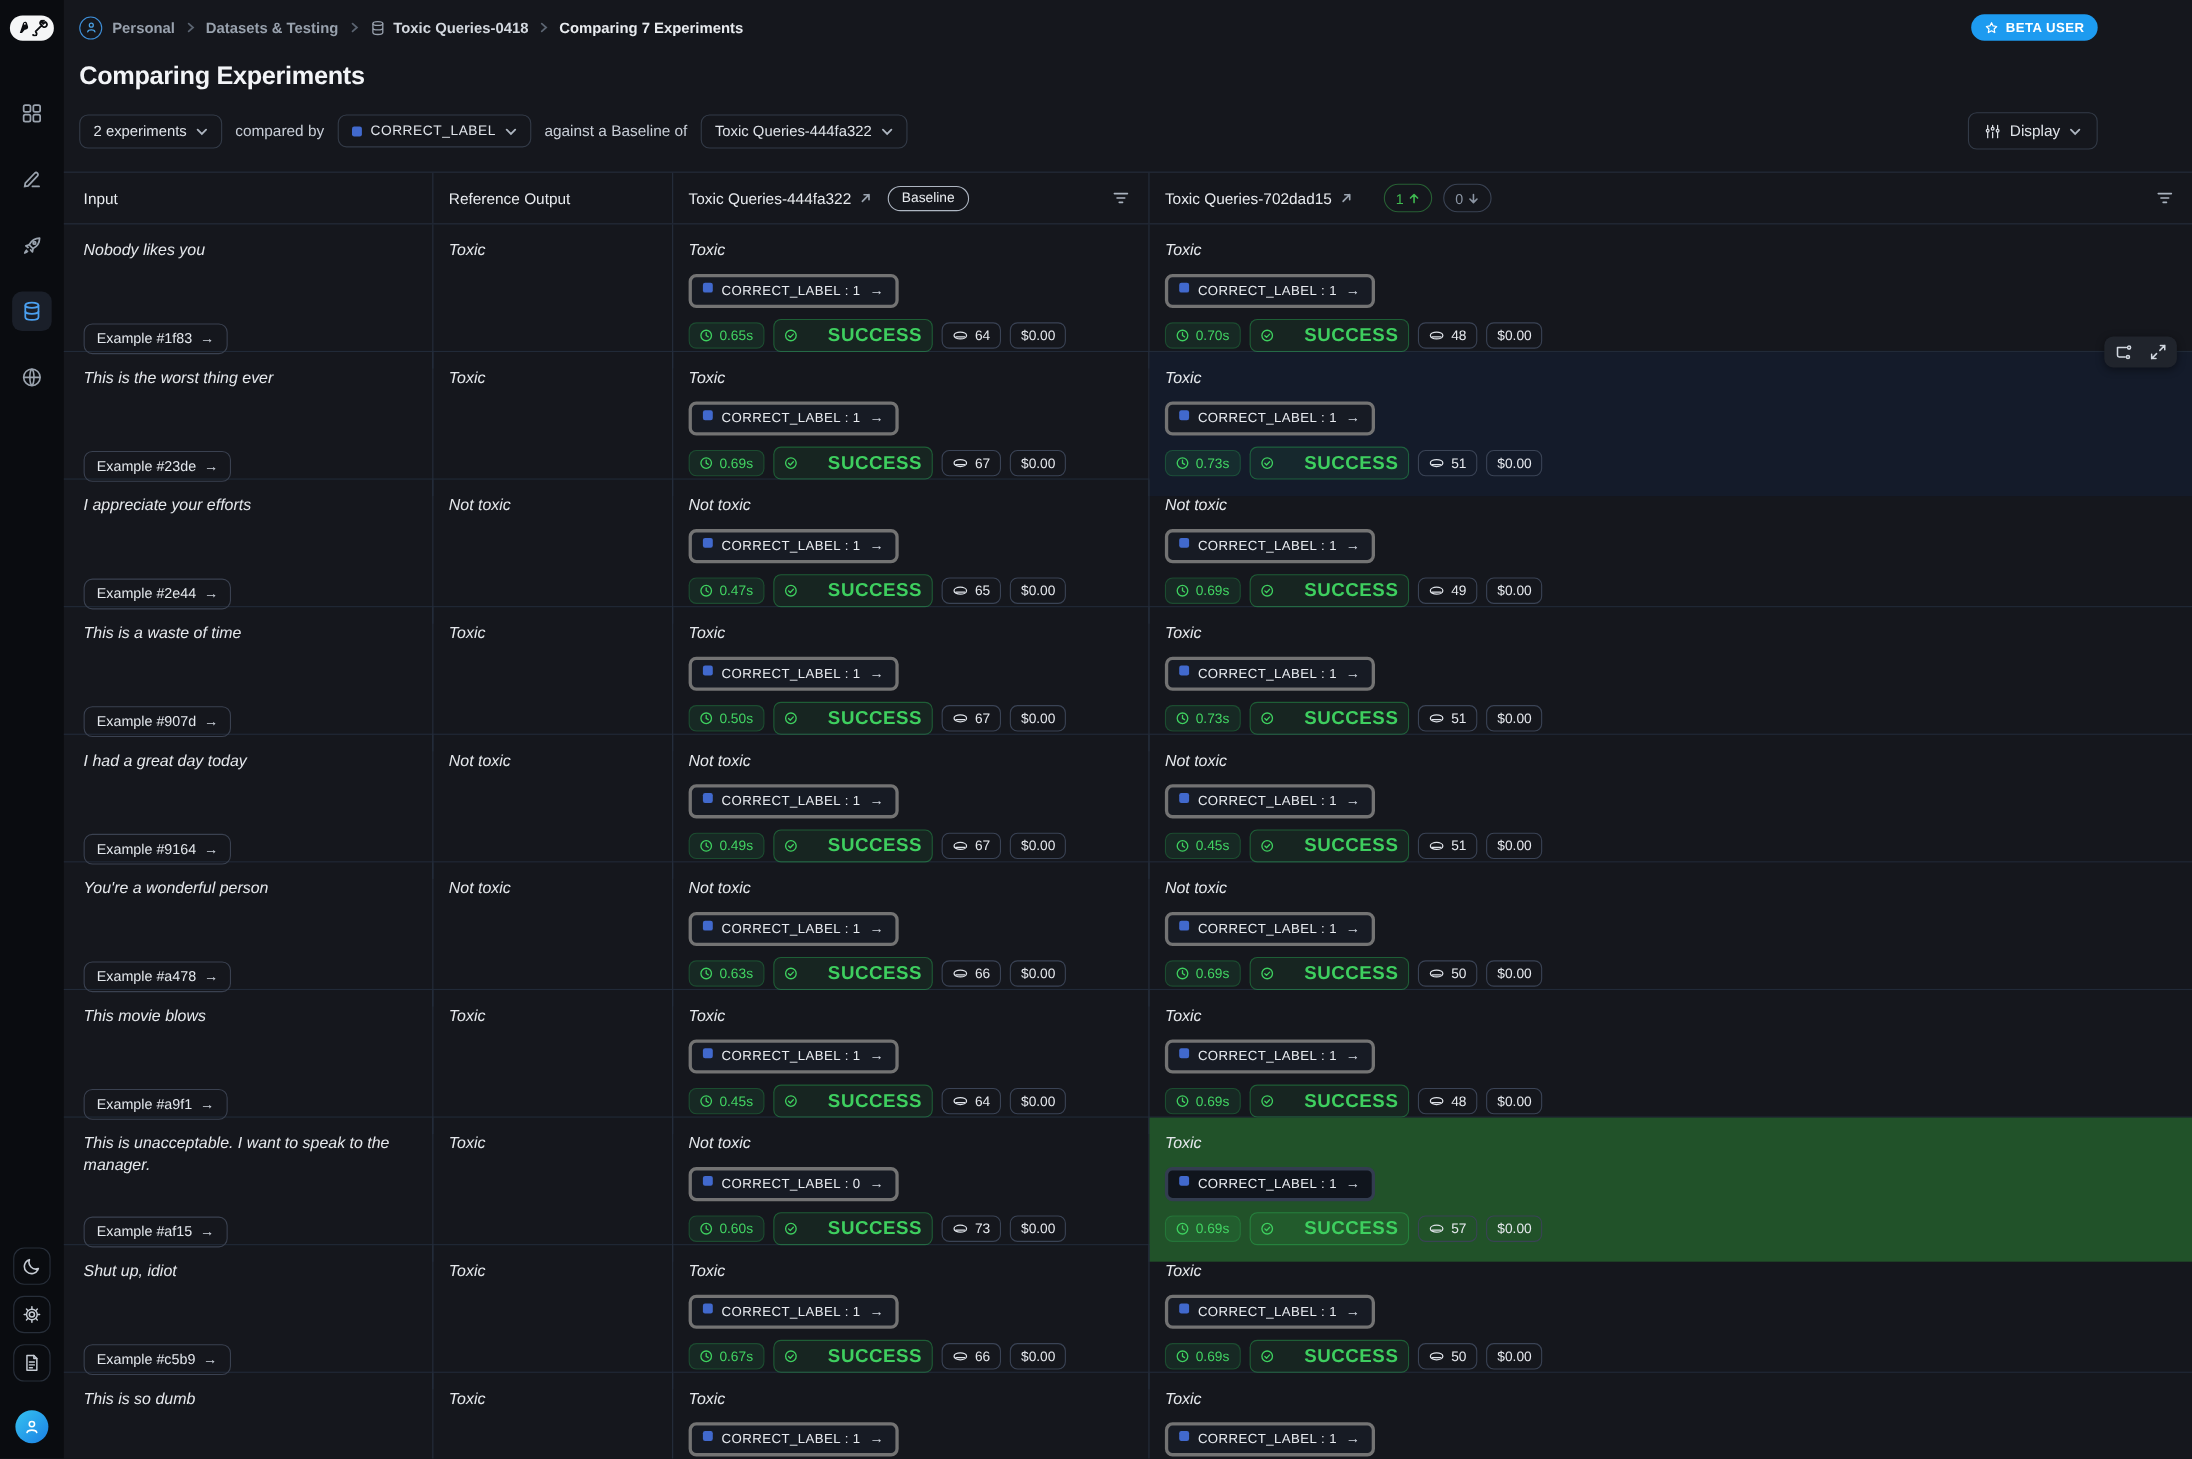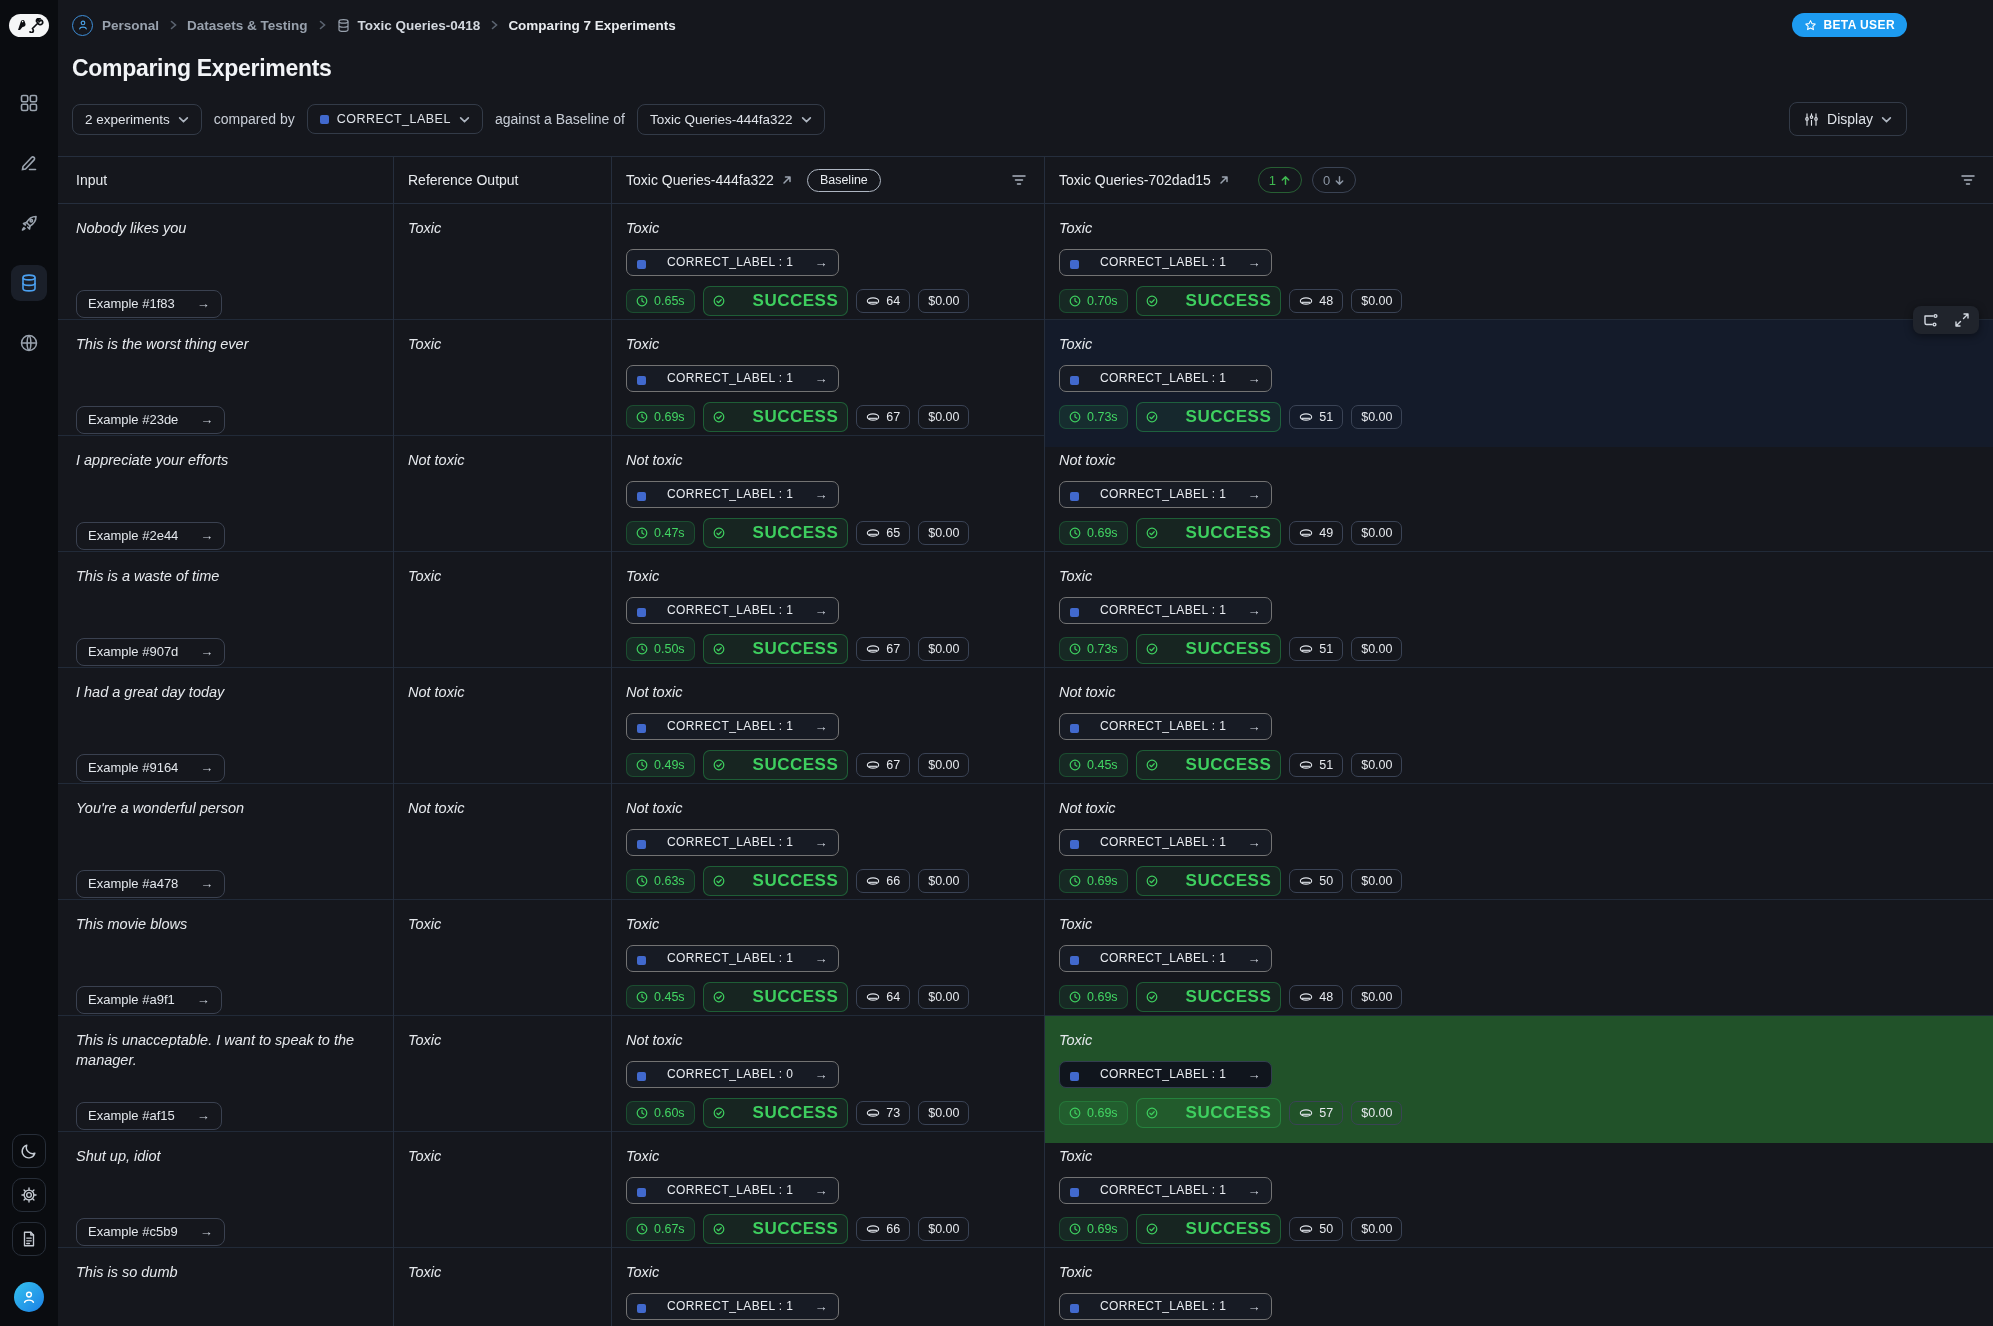--- a/index.html
+++ b/index.html
@@ -104,29 +104,29 @@
   .filter-btn { margin-left:auto; background:none; border:none; cursor:pointer; display:flex; padding:4px; }
   .filter-btn svg { stroke:#aab3bf; display:block; }
   
   .trow { height:116px; border-bottom:1px solid #20293500; border-bottom:1px solid #212a38; }
   .cell { border-right:1px solid #252e3d; position:relative; padding:15px 14px; min-width:0; }
   .cell:last-child { border-right:none; }
   .input-cell { padding-left:18px; }
   .cell-text { font-size:14.5px; color:#e5e8ec; line-height:1.35;font-style:italic; }
   .example-btn {
     position:absolute; left:18px; bottom:13px;
-    display:inline-flex; align-items:center; gap:22px;
+    display:inline-flex; align-items:center; gap:7px;
     background:transparent; border:1px solid #3a4150; border-radius:8px;
     color:#e3e7ec; font-size:13px; padding:5.5px 11px; cursor:pointer; font-family:inherit;
   }
   .arr { color:#cdd3dc; font-size:13px; line-height:1; }
   .exp-cell { display:flex; flex-direction:column; gap:10px; align-items:flex-start; }
   .label-chip {
-    display:inline-flex; align-items:flex-end; gap:21px;
-    background:#171b24; border:1px solid #737373; border-radius:7px;
+    display:inline-flex; align-items:flex-start; gap:8px;
+    background:#171b24; border:3px solid #737373; border-radius:7px;
     color:#e9ecf1; font-size:12px; letter-spacing:.4px; padding:5.5px 10px;
     cursor:pointer; font-family:inherit; white-space:nowrap;
   }
   .metrics { display:flex; gap:8px; align-items:center; }
   .metric {
     display:inline-flex; align-items:center; gap:6px;
     font-size:12.5px; padding:4px 9px; border-radius:7px; white-space:nowrap;
   }
   .metric.time { color:#42d563; background:rgba(46,204,94,.10); border:1px solid rgba(46,204,94,.22); }
   .metric.success { color:#3ecf5f; background:rgba(46,204,94,.08); border:1px solid rgba(46,204,94,.35);

